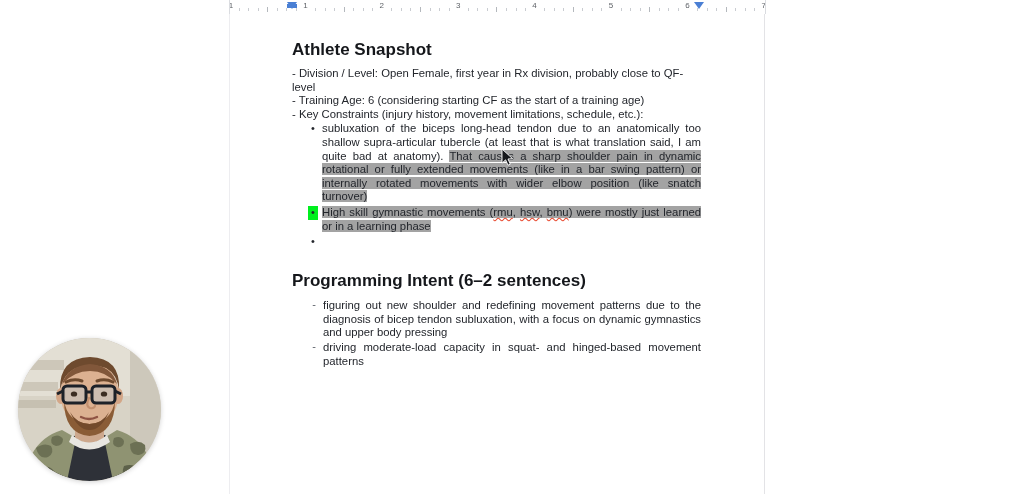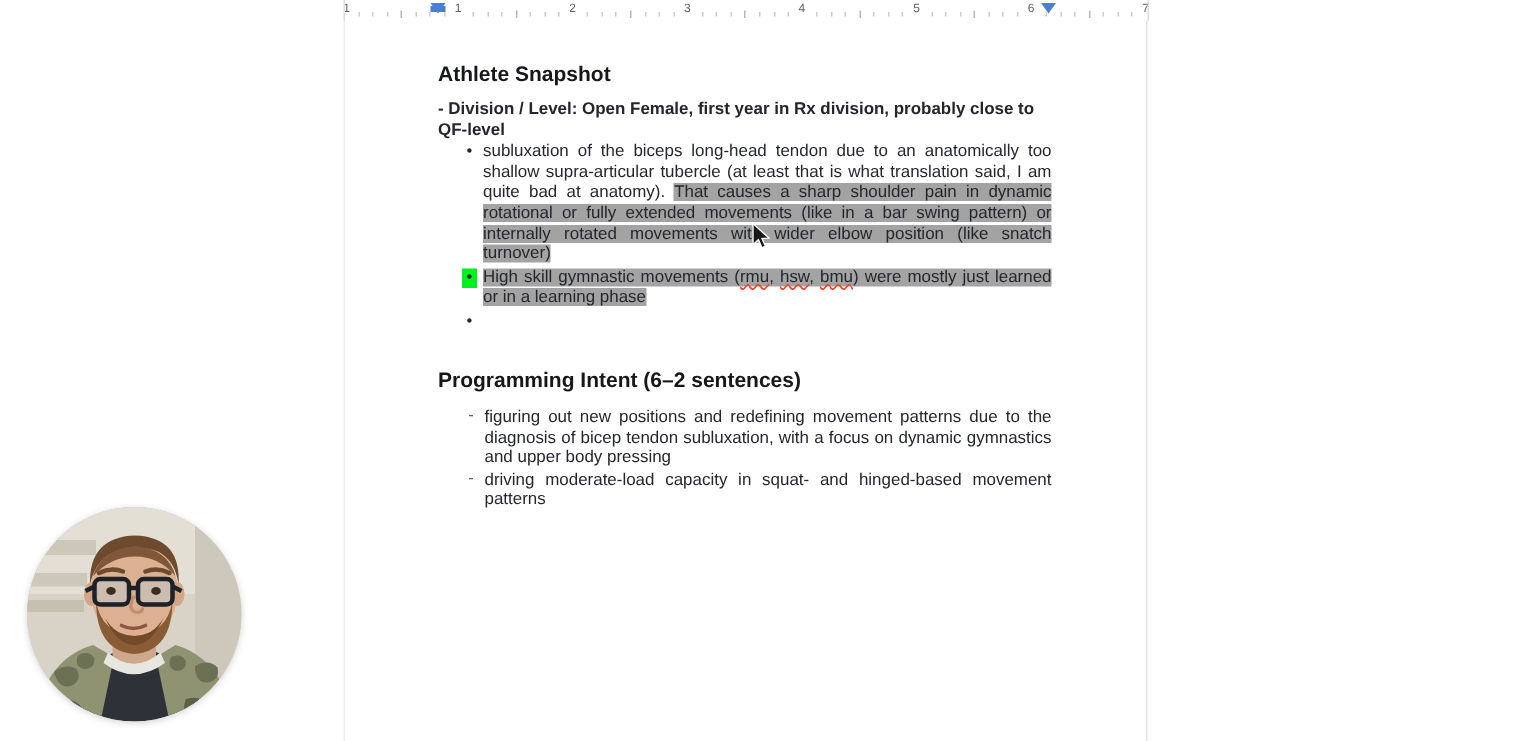--- a/index.html
+++ b/index.html
@@ -143,35 +143,35 @@
 
   h1.doc-title {
     font-size: 19.5px;
     font-weight: bold;
     letter-spacing: 0.1px;
     margin: 46px 0 0 0;
     line-height: 24px;
     color: #15171b;
   }
   h2.doc-h2 {
-    font-size: 14px;
+    font-size: 17px;
     font-weight: bold;
     margin: 26px 0 0 0;
     line-height: 19px;
     color: #15171b;
   }
   h2.doc-h2.second { margin-top: 38px; }
 
   .para-line {
     font-size: 11.3px;
     line-height: 13.6px;
     color: #23262c;
     margin: 0;
   }
-  .para-block { margin-top: 8px; font-weight: bold; }
+  .para-block { margin-top: 8px; }
 
   ul.doc-ul {
     margin: 1px 0 0 0;
     padding: 0 0 0 30px;
     list-style: none;
   }
   ul.doc-ul > li {
     position: relative;
     font-size: 11.3px;
     line-height: 13.6px;
@@ -338,20 +338,22 @@
 
   <div id="canvas">
     <div id="page">
       <div id="page-body">
 
 
         <h2 class="doc-h2">Athlete Snapshot</h2>
 
         <div class="para-block">
           <p class="para-line">- Division / Level: Open Female, first year in Rx division, probably close to QF-level</p>
+          <p class="para-line">- Training Age: 6 (considering starting CF as the start of a training age)</p>
+          <p class="para-line">- Key Constraints (injury history, movement limitations, schedule, etc.):</p>
         </div>
 
         <ul class="doc-ul">
           <li>
             <span class="marker">•</span>
             <span>subluxation of the biceps long-head tendon due to an anatomically too shallow supra-articular tubercle (at least that is what translation said, I am quite bad at anatomy). </span><span class="hl">That causes a sharp shoulder pain in dynamic rotational or fully extended movements (like in a bar swing pattern) or internally rotated movements with wider elbow position (like snatch turnover)</span>
           </li>
           <li>
             <span class="marker hl">•</span>
             <span class="hl" id="bullet-2-hl">High skill gymnastic movements (<span class="misspell">rmu</span>, <span class="misspell">hsw</span>, <span class="misspell">bmu</span>) were mostly just learned or in a learning phase</span>
@@ -359,21 +361,21 @@
           <li>
             <span class="marker">•</span>
           </li>
         </ul>
 
         <h2 class="doc-h2 second">Programming Intent (6–2 sentences)</h2>
 
         <ul class="doc-dash">
           <li>
             <span class="marker">-</span>
-            <span>figuring out new positions and redefining movement patterns due to the diagnosis of bicep tendon subluxation, with a focus on dynamic gymnastics and upper body pressing</span>
+            <span>figuring out new shoulder and redefining movement patterns due to the diagnosis of bicep tendon subluxation, with a focus on dynamic gymnastics and upper body pressing</span>
           </li>
           <li>
             <span class="marker">-</span>
             <span>driving moderate-load capacity in squat- and hinged-based movement patterns</span>
           </li>
 
         </ul>
 
       </div>
     </div>

